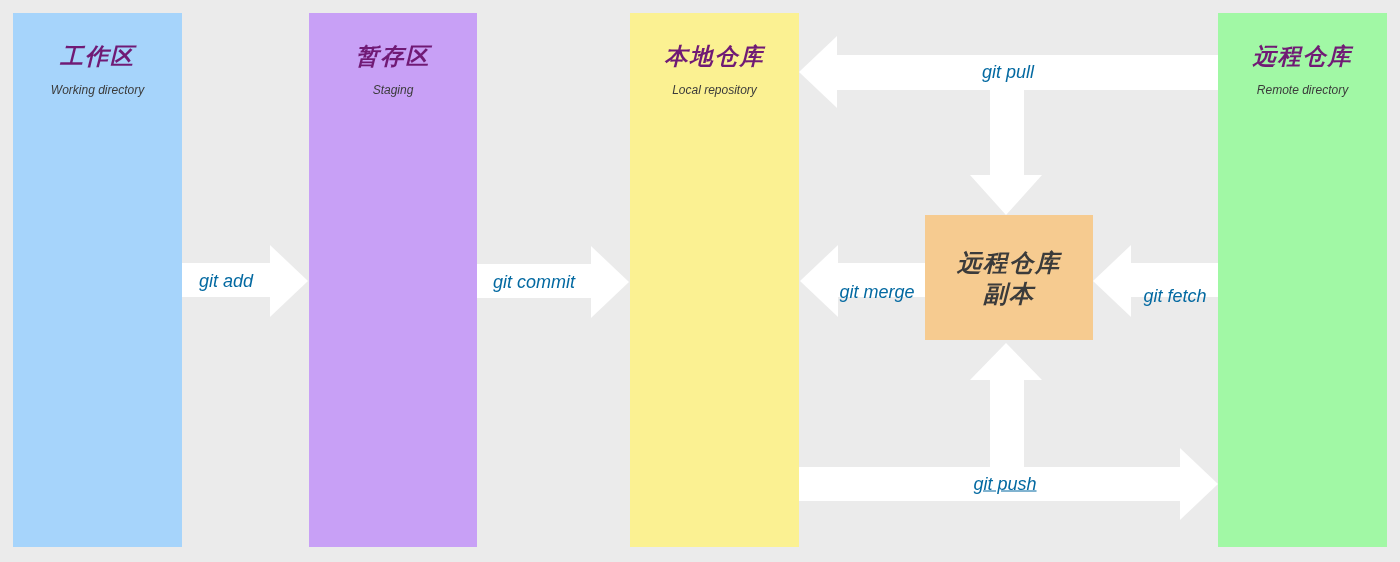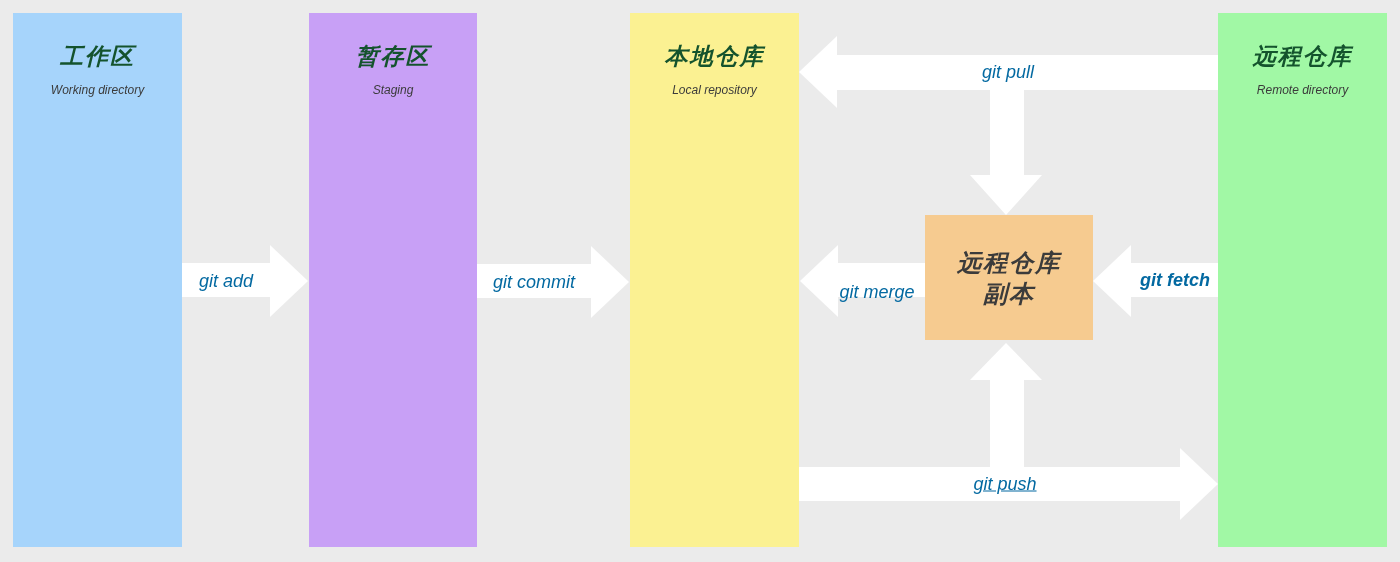--- a/index.html
+++ b/index.html
@@ -21,21 +21,21 @@
     width: 169px;
     text-align: center;
     z-index: 1;
   }
   .col-title {
     margin-top: 28px;
     font-size: 23px;
     font-weight: bold;
     font-style: italic;
     letter-spacing: 2px;
-    color: #14532d;
+    color: #701a75;
   }
   .col-subtitle {
     margin-top: 11px;
     font-size: 12px;
     font-style: italic;
     color: #3b3b3b;
   }
   .copy-box {
     position: absolute;
     left: 925px;
@@ -141,21 +141,21 @@
     <div class="shaft" style="left:837px; top:55px; width:381px; height:35px;"></div>
     <div class="head head-left" style="left:799px; top:36px;"></div>
     <div class="shaft" style="left:990px; top:89px; width:34px; height:86px;"></div>
     <div class="head head-down" style="left:970px; top:175px;"></div>
     <div class="arrow-label" style="left:1008px; top:72px;">git pull</div>
   </div>
 
   <div>
     <div class="shaft" style="left:1131px; top:263px; width:87px; height:34px;"></div>
     <div class="head head-left" style="left:1093px; top:245px;"></div>
-    <div class="arrow-label" style="left:1175px; top:280px;font-weight:bold;">git fetch</div>
+    <div class="arrow-label" style="left:1175px; top:296px;">git fetch</div>
   </div>
 
   <div>
     <div class="shaft" style="left:838px; top:263px; width:87px; height:34px;"></div>
     <div class="head head-left" style="left:800px; top:245px;"></div>
     <div class="arrow-label" style="left:877px; top:292px;">git merge</div>
   </div>
 
   <div>
     <div class="shaft" style="left:799px; top:467px; width:381px; height:34px;"></div>

